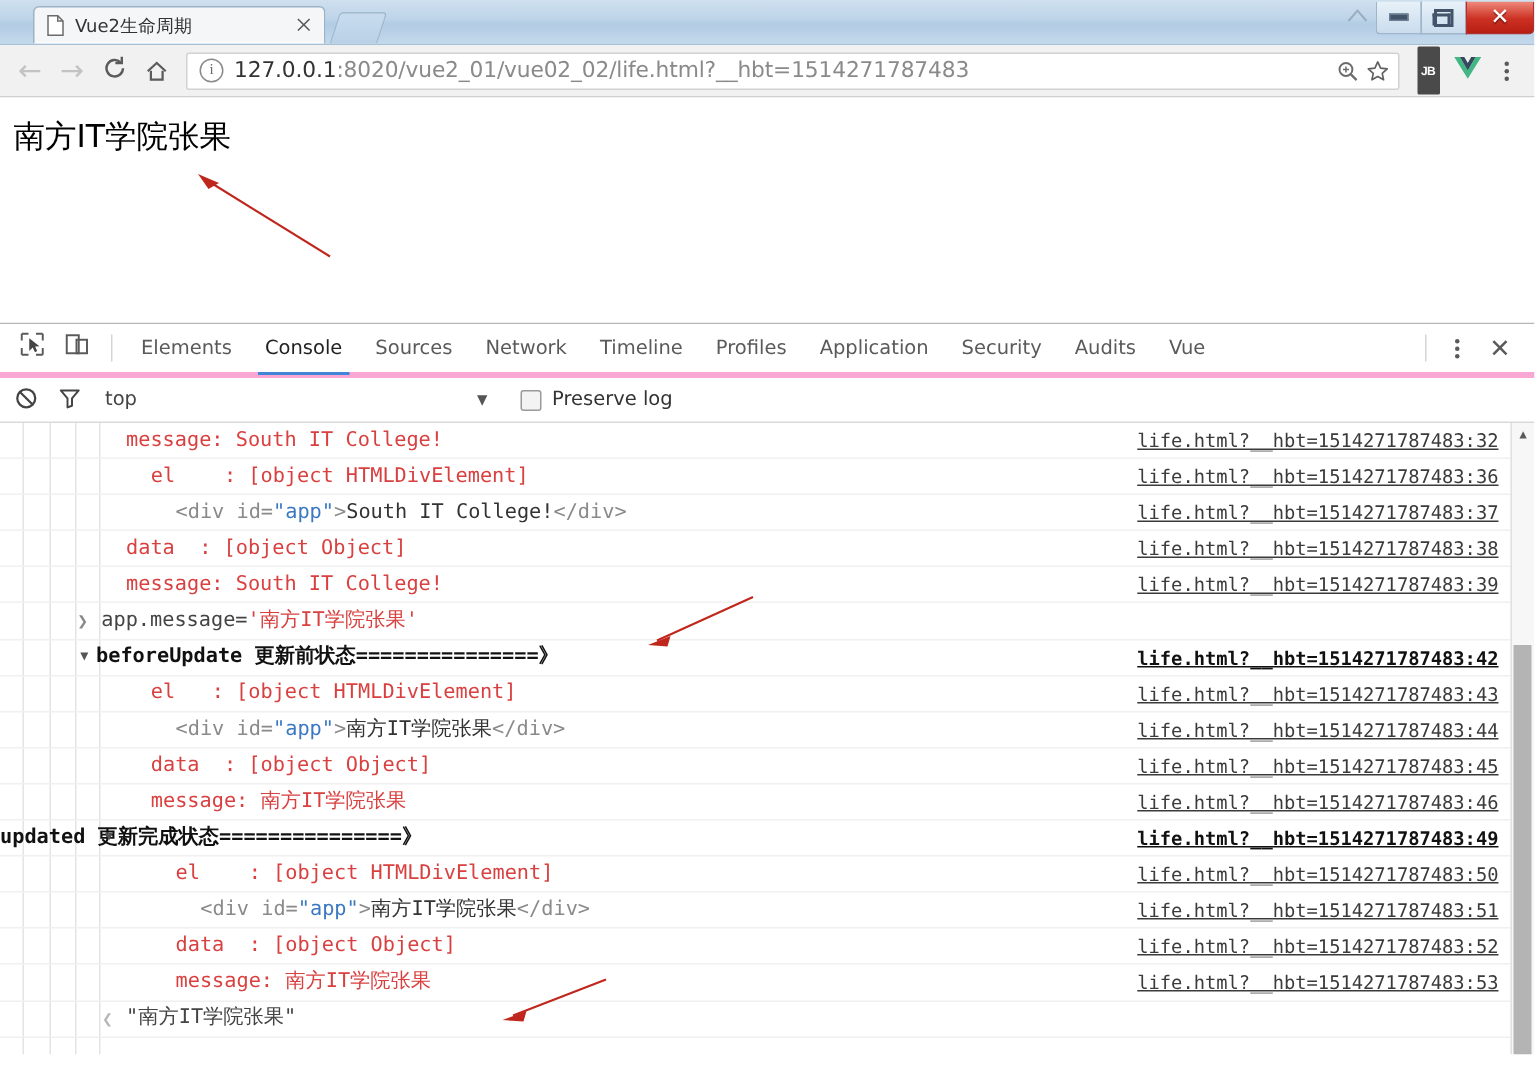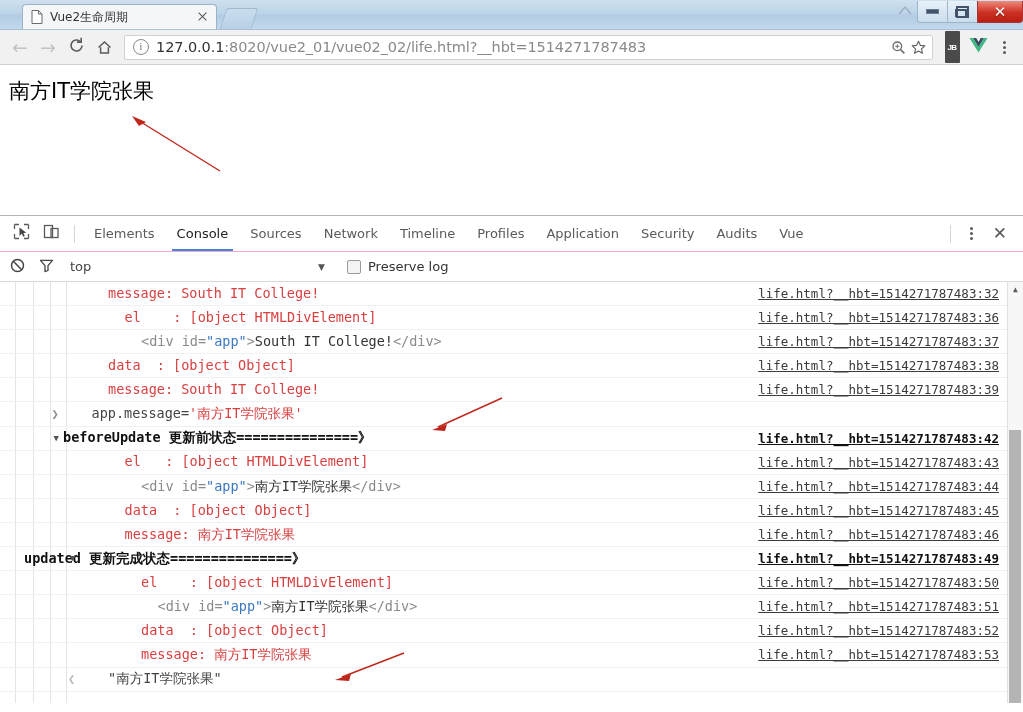--- a/index.html
+++ b/index.html
@@ -104,21 +104,21 @@
   
   .viewport{height:150px;background:#fff;position:relative;overflow:hidden;}
   .page-text{
     position:absolute;left:9px;top:12px;font-size:21px;color:#000;
     font-family:"DejaVu Sans","Liberation Sans",sans-serif;
   }
 
   
   .devtools{border-top:1px solid #b6b6b6;background:#fff;}
   .dt-tabs{
-    height:36px;display:flex;align-items:center;border-bottom:1px solid #f9a8d4;
+    height:36px;display:flex;align-items:center;border-bottom:4px solid #f9a8d4;
     background:#fff;padding-left:6px;box-sizing:border-box;
   }
   .dt-tool{width:30px;height:30px;display:flex;align-items:center;justify-content:center;flex:0 0 auto;}
   .dt-sep{width:1px;height:18px;background:#d5d5d5;margin:0 8px;flex:0 0 auto;}
   .dt-tab{
     height:35px;display:flex;align-items:center;padding:0 11px;font-size:13px;color:#5a5a5a;
     position:relative;flex:0 0 auto;box-sizing:border-box;
     font-family:"DejaVu Sans","Liberation Sans",sans-serif;
   }
   .dt-tab.active{color:#222;}
@@ -146,21 +146,21 @@
   
   .console{
     position:relative;height:421px;overflow:hidden;background:#fff;
     font-family:"DejaVu Sans Mono","Liberation Mono",monospace;
   }
   .rows{position:relative;}
   .guides{position:absolute;left:0;top:0;bottom:0;width:80px;pointer-events:none;}
   .guides i{position:absolute;top:0;bottom:0;width:1px;background:#e4e4e4;display:block;}
   .row{
     position:relative;height:24.1px;border-bottom:1px solid #f0f0f0;
-    display:flex;align-items:center;box-sizing:border-box;padding-left:24px;
+    display:flex;align-items:center;box-sizing:border-box;
   }
   .row .txt{
     font-size:13.5px;line-height:1;white-space:pre;flex:0 0 auto;
     font-family:"DejaVu Sans Mono","Liberation Mono",monospace;
   }
   .row .src{
     position:absolute;right:24px;font-size:12.5px;color:#3b3b3b;
     text-decoration:underline;white-space:nowrap;
     font-family:"DejaVu Sans Mono","Liberation Mono",monospace;
   }
@@ -401,21 +401,21 @@
           <div class="row">
             <span class="txt" style="margin-left: 84px;"><span class="c-red">message: South IT College!</span></span>
             <span class="src">life.html?__hbt=1514271787483:39</span>
           </div>
           <div class="row">
             <span class="prompt-in" style="left: 51.5px;">❯</span>
             <span class="txt" style="margin-left: 67.5px;"><span class="c-val">app.message=</span><span class="c-red">'南方IT学院张果'</span></span>
           </div>
           <div class="row group">
             <span class="tri down" style="left: 53.5px;"></span>
-            <span class="txt" style="margin-left: 39px;"><span class="c-dark">beforeUpdate 更新前状态===============》</span></span>
+            <span class="txt" style="margin-left: 64px;"><span class="c-dark">beforeUpdate 更新前状态===============》</span></span>
             <span class="src">life.html?__hbt=1514271787483:42</span>
           </div>
           <div class="row">
             <span class="txt" style="margin-left: 100.5px;"><span class="c-red">el   : [object HTMLDivElement]</span></span>
             <span class="src">life.html?__hbt=1514271787483:43</span>
           </div>
           <div class="row">
             <span class="txt" style="margin-left: 117px;"><span class="c-html">&lt;div </span><span class="c-html">id=</span><span class="c-attr">"app"</span><span class="c-html">&gt;</span><span class="c-txt">南方IT学院张果</span><span class="c-html">&lt;/div&gt;</span></span>
             <span class="src">life.html?__hbt=1514271787483:44</span>
           </div>

